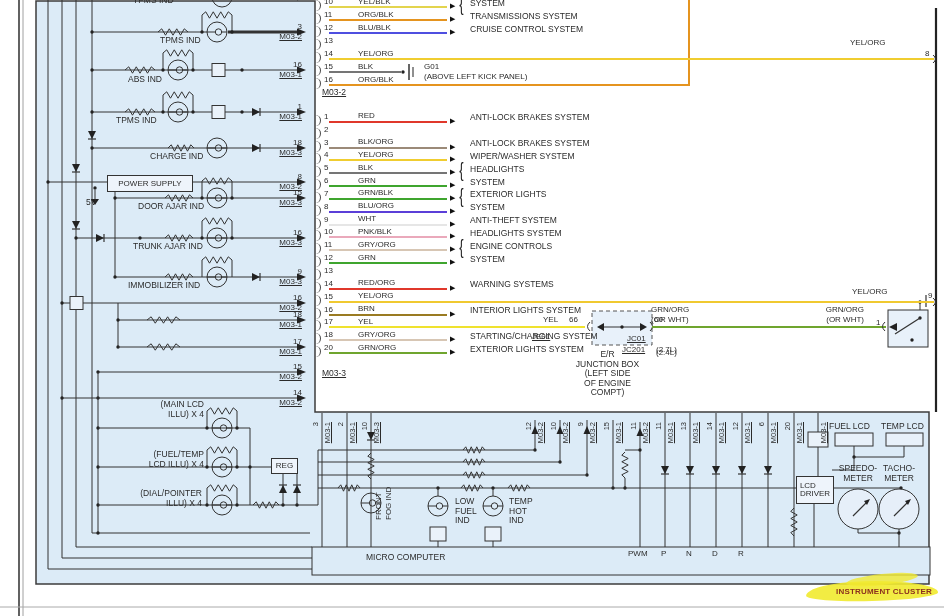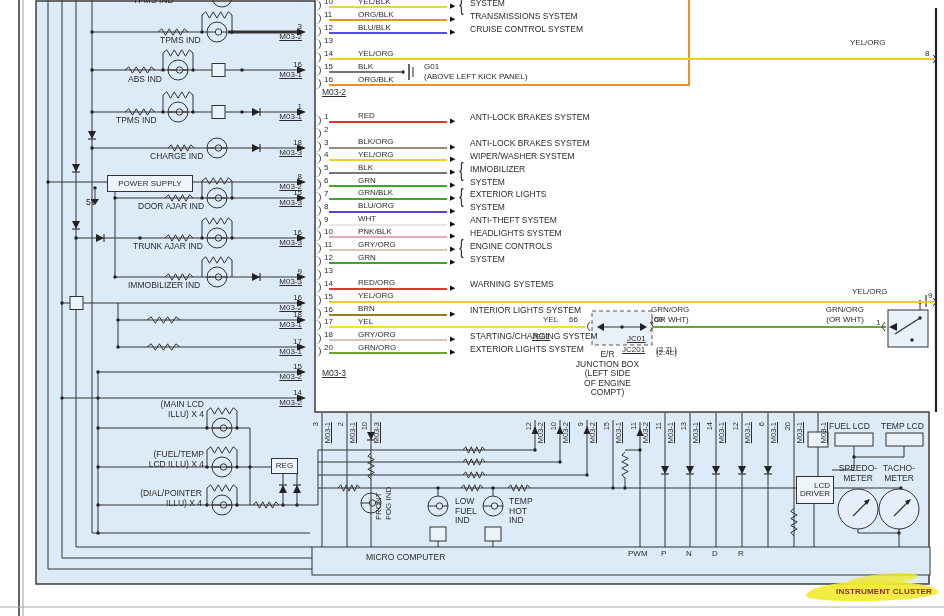--- a/index.html
+++ b/index.html
@@ -8,21 +8,21 @@
   #sc{position:absolute;left:0;top:0;z-index:1;}
   .lbl{position:absolute;z-index:3;font-size:8.5px;line-height:9.5px;white-space:nowrap;color:#2b2b2b;}
   .r{text-align:right;}
   .c{text-align:center;}
   .u{text-decoration:underline;}
   .sm{font-size:8px;}
   .leftpin{position:absolute;left:260px;width:42px;z-index:3;text-align:right;font-size:8px;line-height:9.5px;}
   .leftpin span{display:block;}
   .leftpin .u{text-decoration:underline;}
   .boxlbl{position:absolute;z-index:3;border:1px solid #333;background:#eef4fb;font-size:8px;
-    display:flex;align-items:center;justify-content:center;line-height:8px;text-align:right;}
+    display:flex;align-items:center;justify-content:center;line-height:8px;text-align:left;}
   .pinlist{position:absolute;z-index:2;width:320px;}
   .pinrow{position:relative;}
   .rows-a .pinrow{height:13px;}
   .rows-b .pinrow{height:12.85px;}
   .hook{position:absolute;left:-8px;bottom:-3px;width:6px;height:11px;border-right:1.3px solid #444;
     border-top-right-radius:6px;border-bottom-right-radius:6px;}
   .pnum{position:absolute;left:2px;bottom:2px;font-size:8px;line-height:8px;}
   .pcolor{position:absolute;left:36px;bottom:2.5px;font-size:8px;line-height:8px;}
   .pwire{position:absolute;left:7px;bottom:0;height:2px;width:118px;}
   .parrow{position:absolute;left:128px;bottom:-1px;font-size:7px;line-height:7px;color:#111;}
@@ -531,21 +531,21 @@
         <span class="brace"></span>
         <span class="psys">WIPER/WASHER SYSTEM</span>
       </div>
       <div class="pinrow">
         <span class="hook"></span>
         <span class="pnum">5</span>
         <span class="pcolor">BLK</span>
         <span class="pwire" style="background: rgb(117, 117, 117);"></span>
         <span class="parrow">▶</span>
         <span class="brace">{</span>
-        <span class="psys">IMMOBILIZER</span>
+        <span class="psys">HEADLIGHTS</span>
       </div>
       <div class="pinrow">
         <span class="hook"></span>
         <span class="pnum">6</span>
         <span class="pcolor">GRN</span>
         <span class="pwire" style="background: rgb(63, 165, 46);"></span>
         <span class="parrow">▶</span>
         <span class="brace"></span>
         <span class="psys">SYSTEM</span>
       </div>

